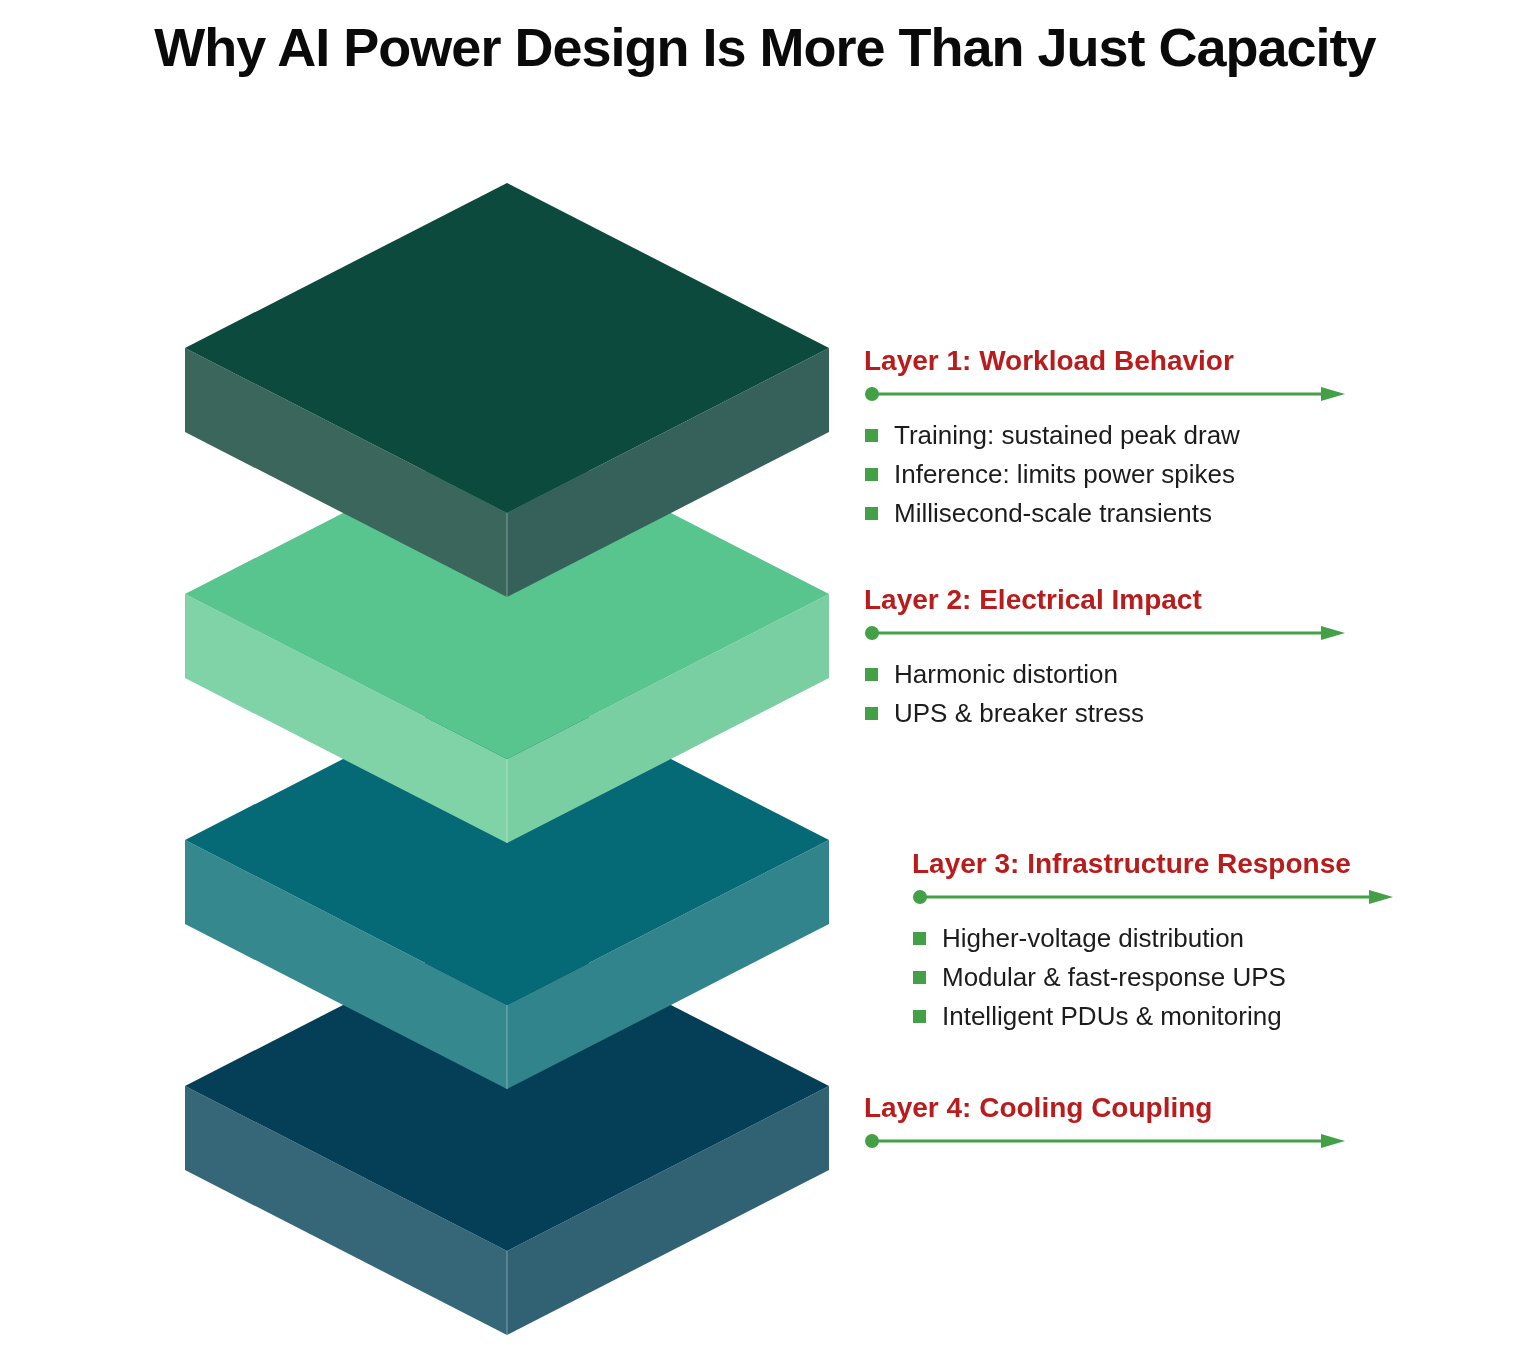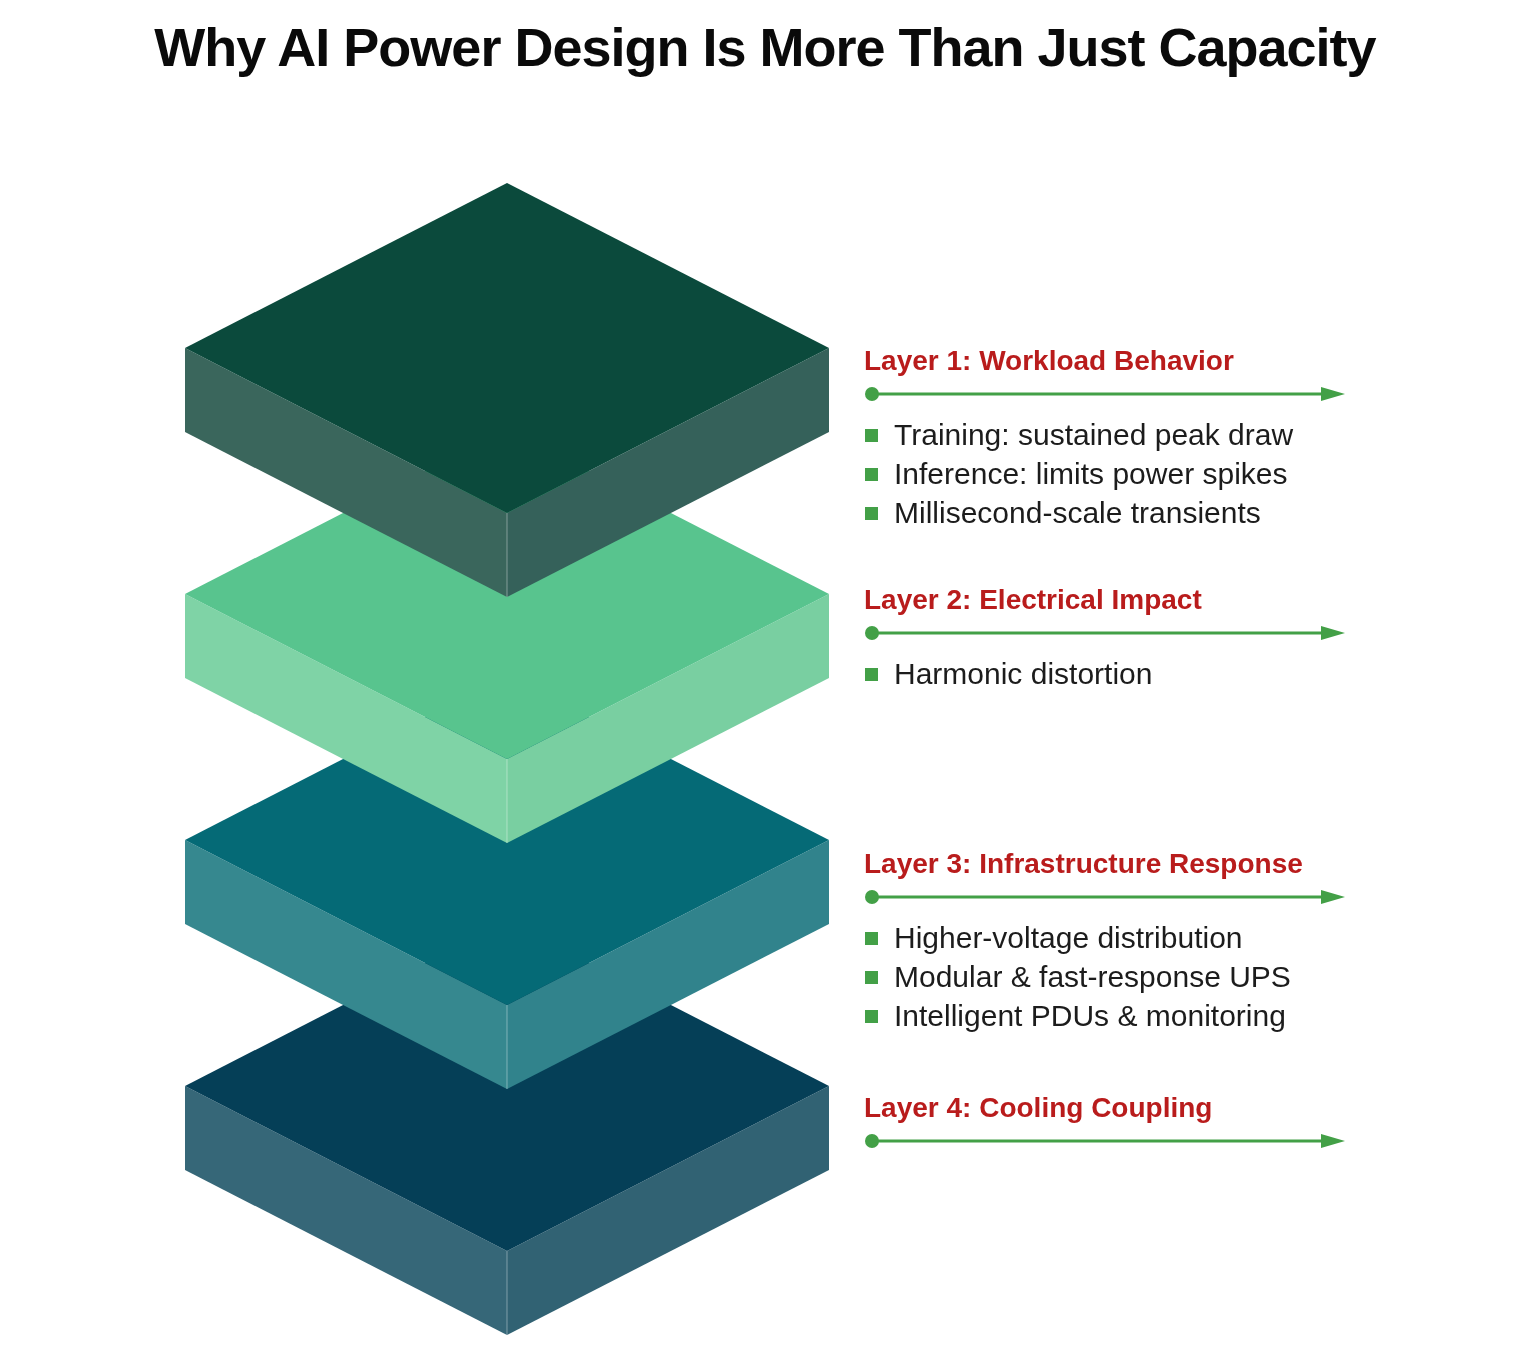--- a/index.html
+++ b/index.html
@@ -49,21 +49,21 @@
     margin-top: 7px;
   }
   .bullet-list {
     list-style: none;
     margin: 19px 0 0 0;
     padding: 0;
   }
   .bullet-item {
     position: relative;
     padding-left: 30px;
-    font-size: 30px;
+    font-size: 26px;
     line-height: 26px;
     color: #1c1c1c;
     margin-bottom: 13px;
   }
   .bullet-square {
     position: absolute;
     left: 1px;
     top: 7px;
     width: 13px;
     height: 13px;
@@ -136,24 +136,28 @@
     <svg class="arrow-line" width="482" height="18" viewBox="0 0 482 18">
       <circle cx="8" cy="9" r="7" fill="#43a047"></circle>
       <line x1="8" y1="9" x2="460" y2="9" stroke="#43a047" stroke-width="3"></line>
       <polygon points="457,2 457,16 481,9" fill="#43a047"></polygon>
     </svg>
     <ul class="bullet-list">
       <li class="bullet-item">
         <span class="bullet-square"></span>
         <span>Harmonic distortion</span>
       </li>
+      <li class="bullet-item">
+        <span class="bullet-square"></span>
+        <span>UPS &amp; breaker stress</span>
+      </li>
     </ul>
   </div>
 
-  <div class="layer-block" style="top:847px;">
+  <div class="layer-block" style="top:847px;margin-left:48px;">
     <h2 class="layer-heading">Layer 3: Infrastructure Response</h2>
     <svg class="arrow-line" width="482" height="18" viewBox="0 0 482 18">
       <circle cx="8" cy="9" r="7" fill="#43a047"></circle>
       <line x1="8" y1="9" x2="460" y2="9" stroke="#43a047" stroke-width="3"></line>
       <polygon points="457,2 457,16 481,9" fill="#43a047"></polygon>
     </svg>
     <ul class="bullet-list">
       <li class="bullet-item">
         <span class="bullet-square"></span>
         <span>Higher-voltage distribution</span>

